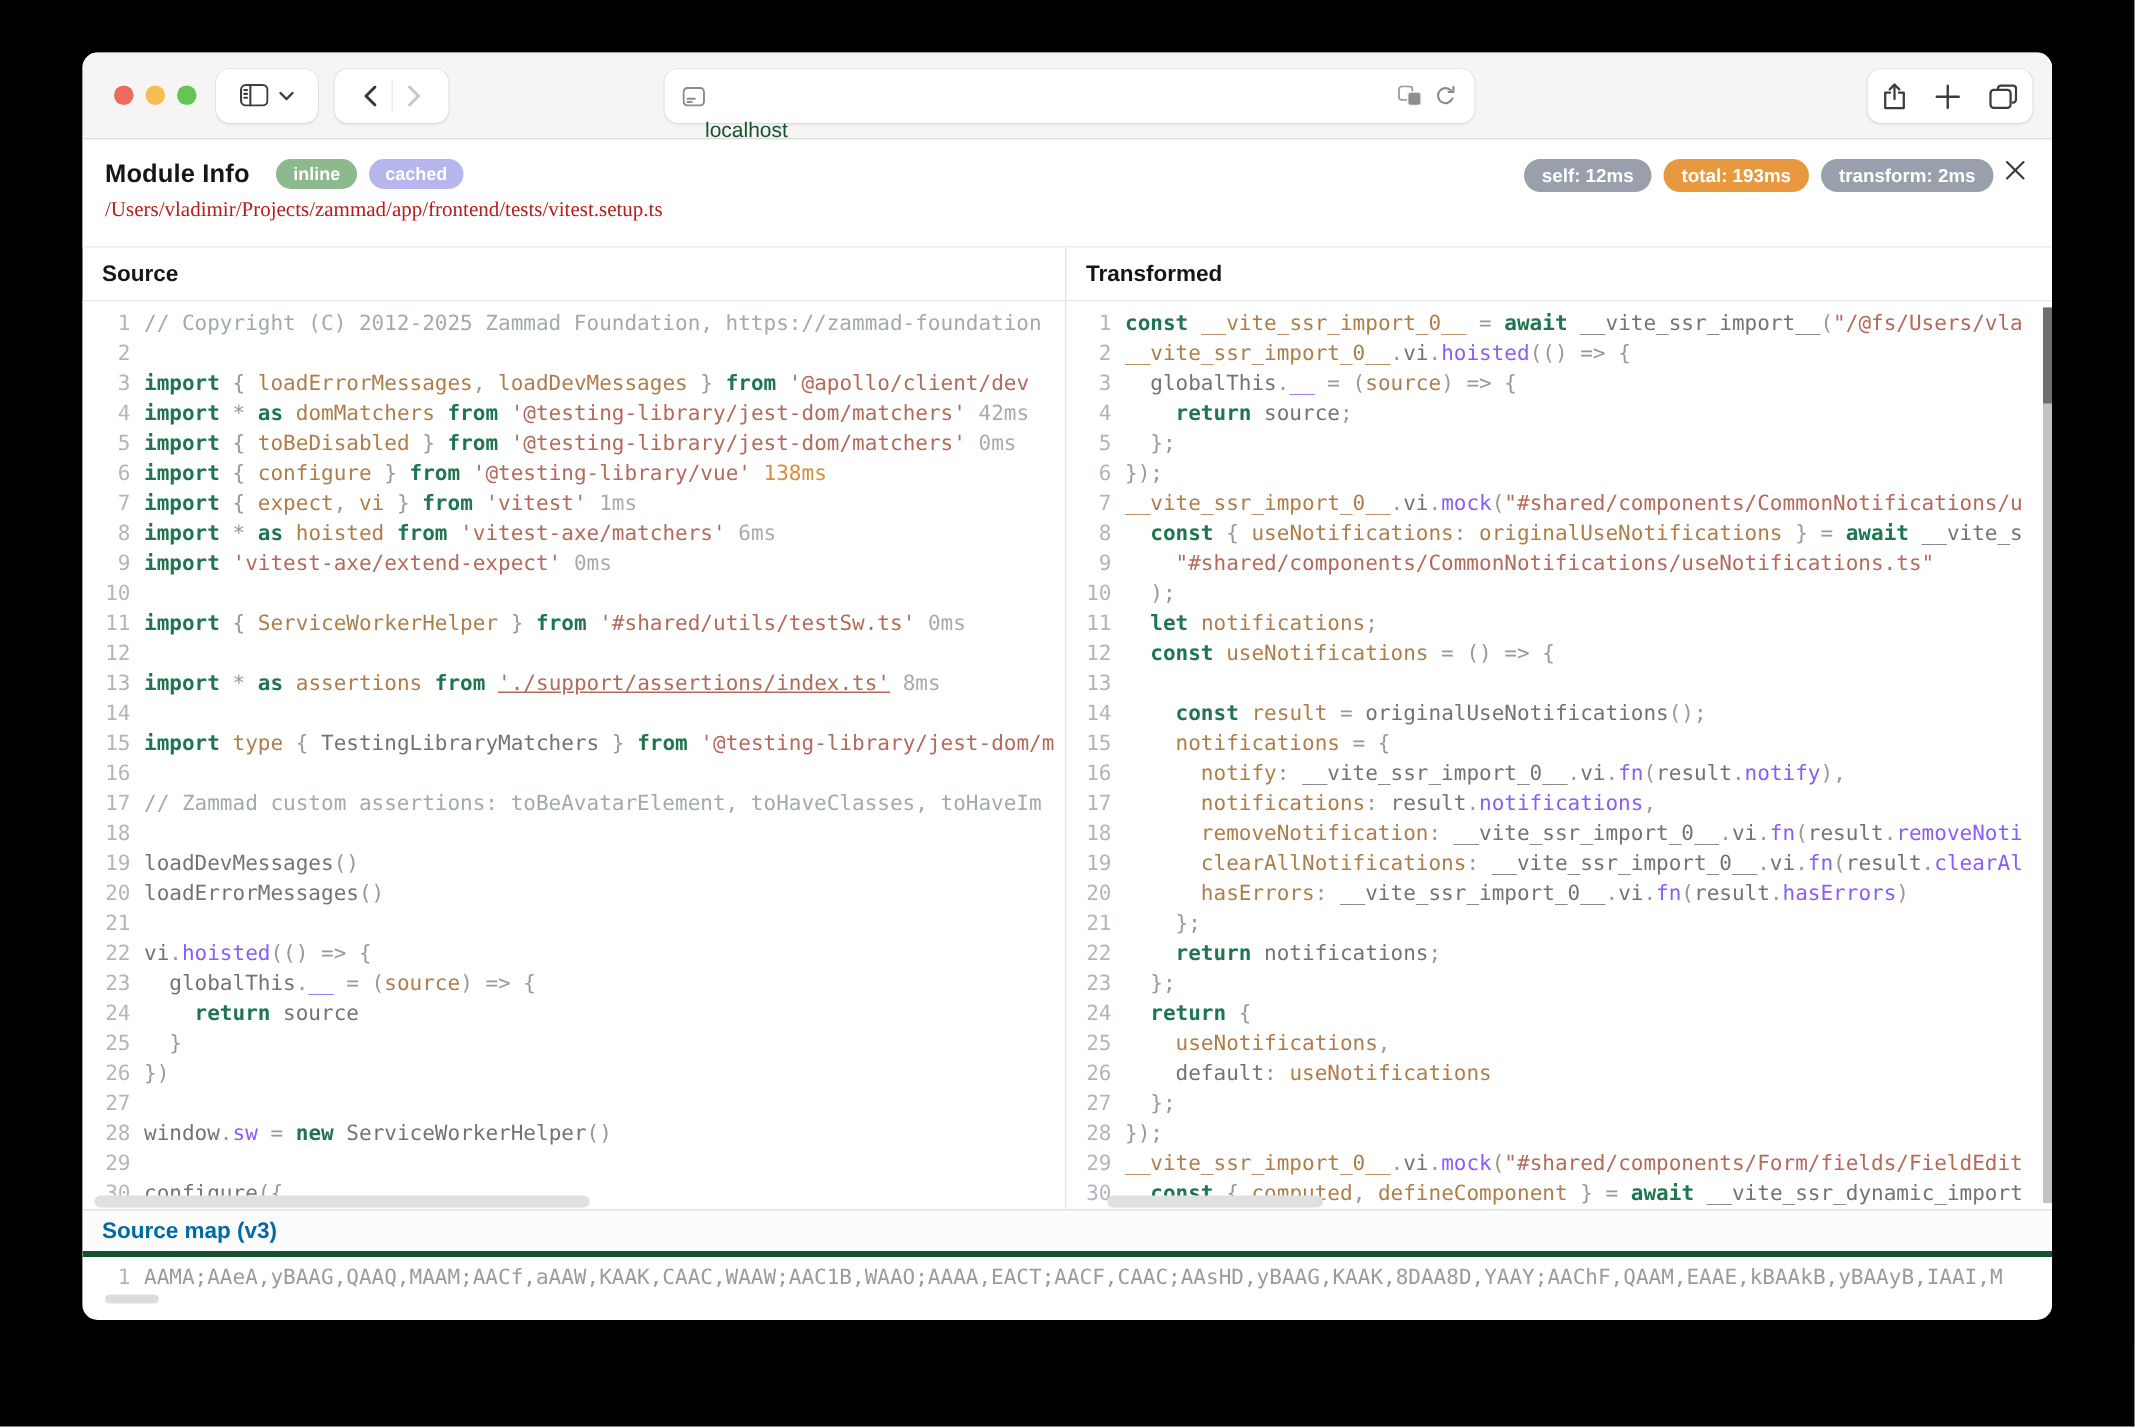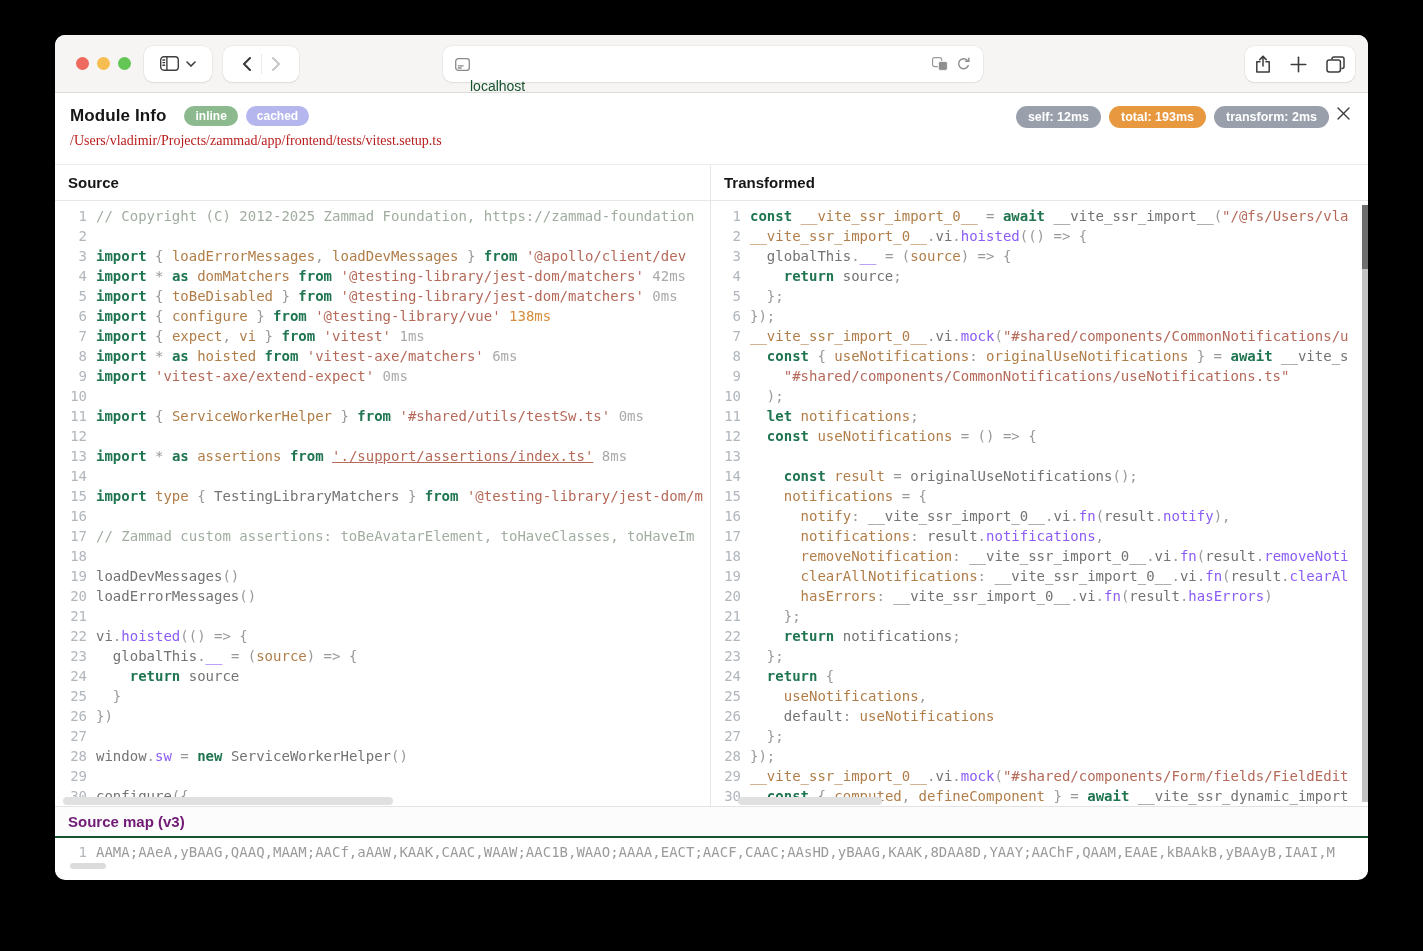--- a/index.html
+++ b/index.html
@@ -49,21 +49,21 @@
   .tk-v2{color:#737373;}
   .tk-pr{color:#8b5cf6;}
   .tk-tm{color:#aaaaaa;}
   .tk-tmo{color:#d78d3c;}
   .hthumb{position:absolute;height:8px;background:#e0e0e0;border-radius:4px;bottom:1px;}
   .hthumb.src{left:8px;width:330px;}
   .hthumb.tr{left:683px;width:144px;}
   .vtrack{position:absolute;right:0;top:4px;width:6px;height:597px;background:#c2c2c2;}
   .vthumb{position:absolute;right:0;top:4px;width:6px;height:64px;background:#6e6e6e;}
   
-  .mapheader{height:32px;border-top:1px solid #e3e3e3;border-bottom:2px solid #14532d;display:flex;align-items:center;padding-left:13px;font-weight:bold;font-size:15px;color:#701a75;background:#fcfcfc;box-sizing:border-box;}
+  .mapheader{height:32px;border-top:1px solid #e3e3e3;border-bottom:4px solid #14532d;display:flex;align-items:center;padding-left:13px;font-weight:bold;font-size:15px;color:#0369a1;background:#fcfcfc;box-sizing:border-box;}
   .maprow{position:relative;height:34px;font-family:"DejaVu Sans Mono",monospace;font-size:14px;display:flex;line-height:28px;overflow:hidden;background:#fff;}
   .map-ln{flex:none;width:32px;text-align:right;color:#b0b6bc;}
   .map-text{flex:none;margin-left:9px;color:#9b9b9b;white-space:pre;}
   .mapthumb{position:absolute;left:15px;bottom:3px;width:36px;height:6px;background:#dcdcdc;border-radius:3px;}
   svg{display:block;}
 </style>
 </head>
 <body>
 
 <div class="window">

